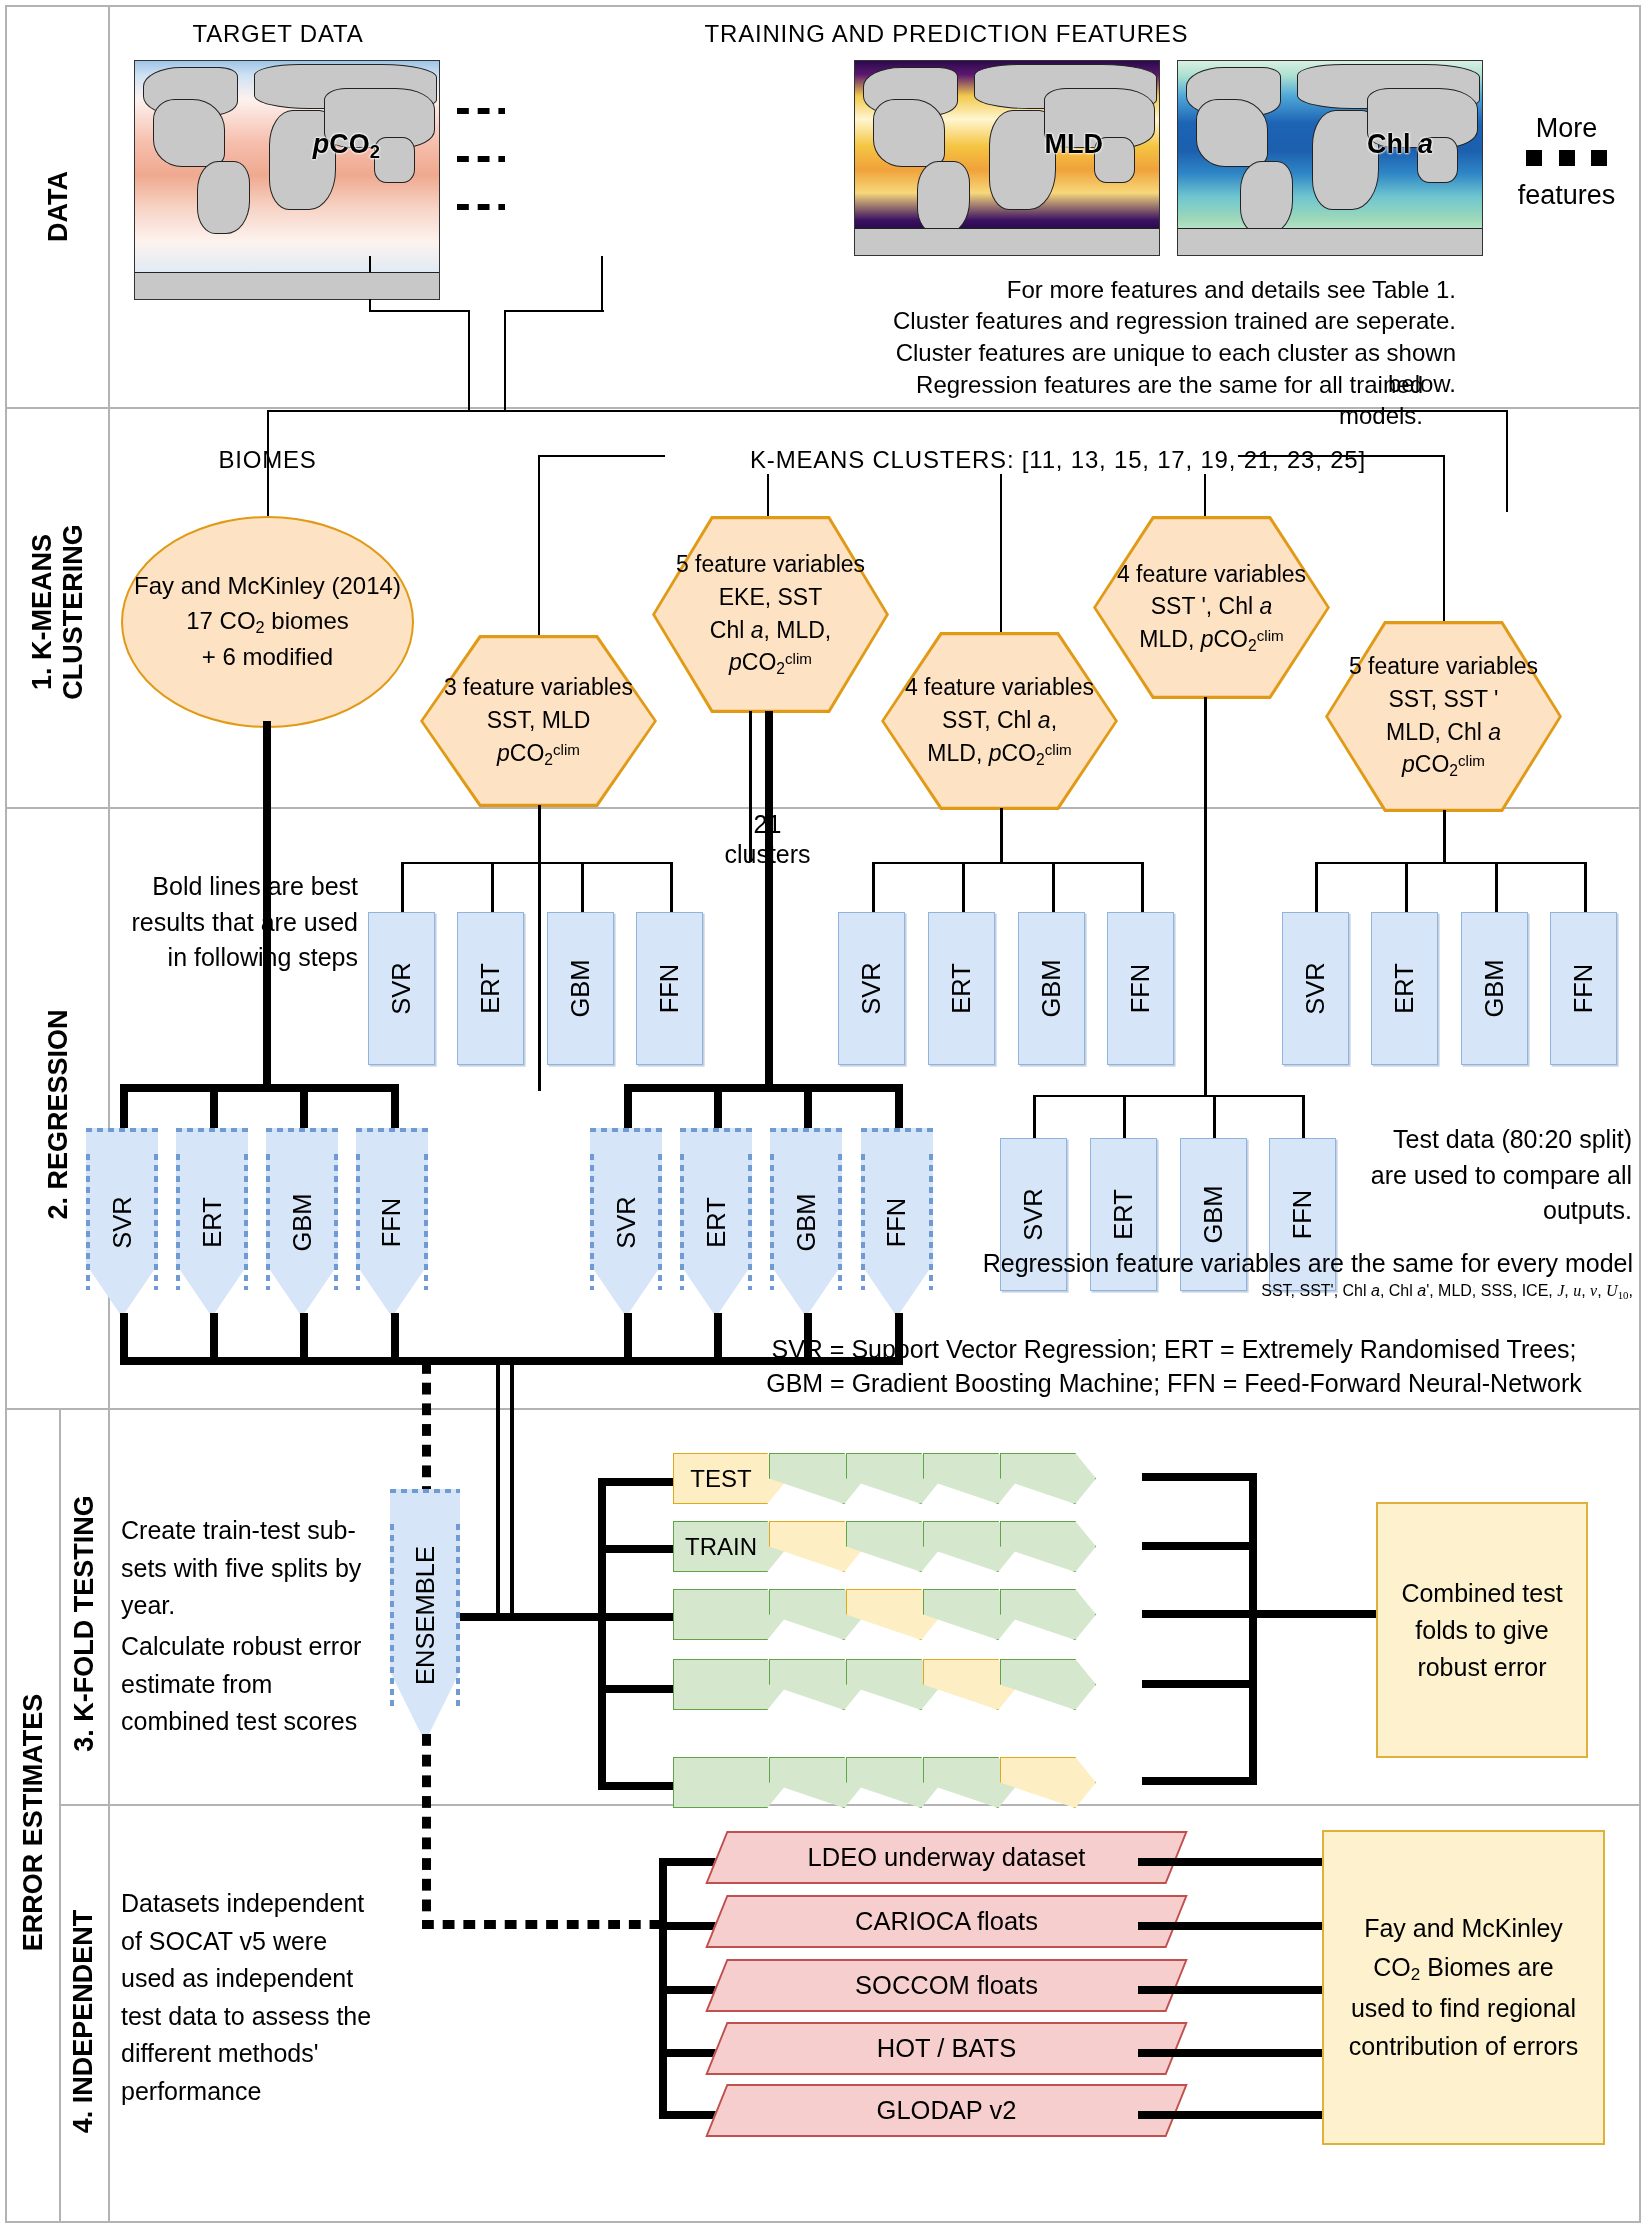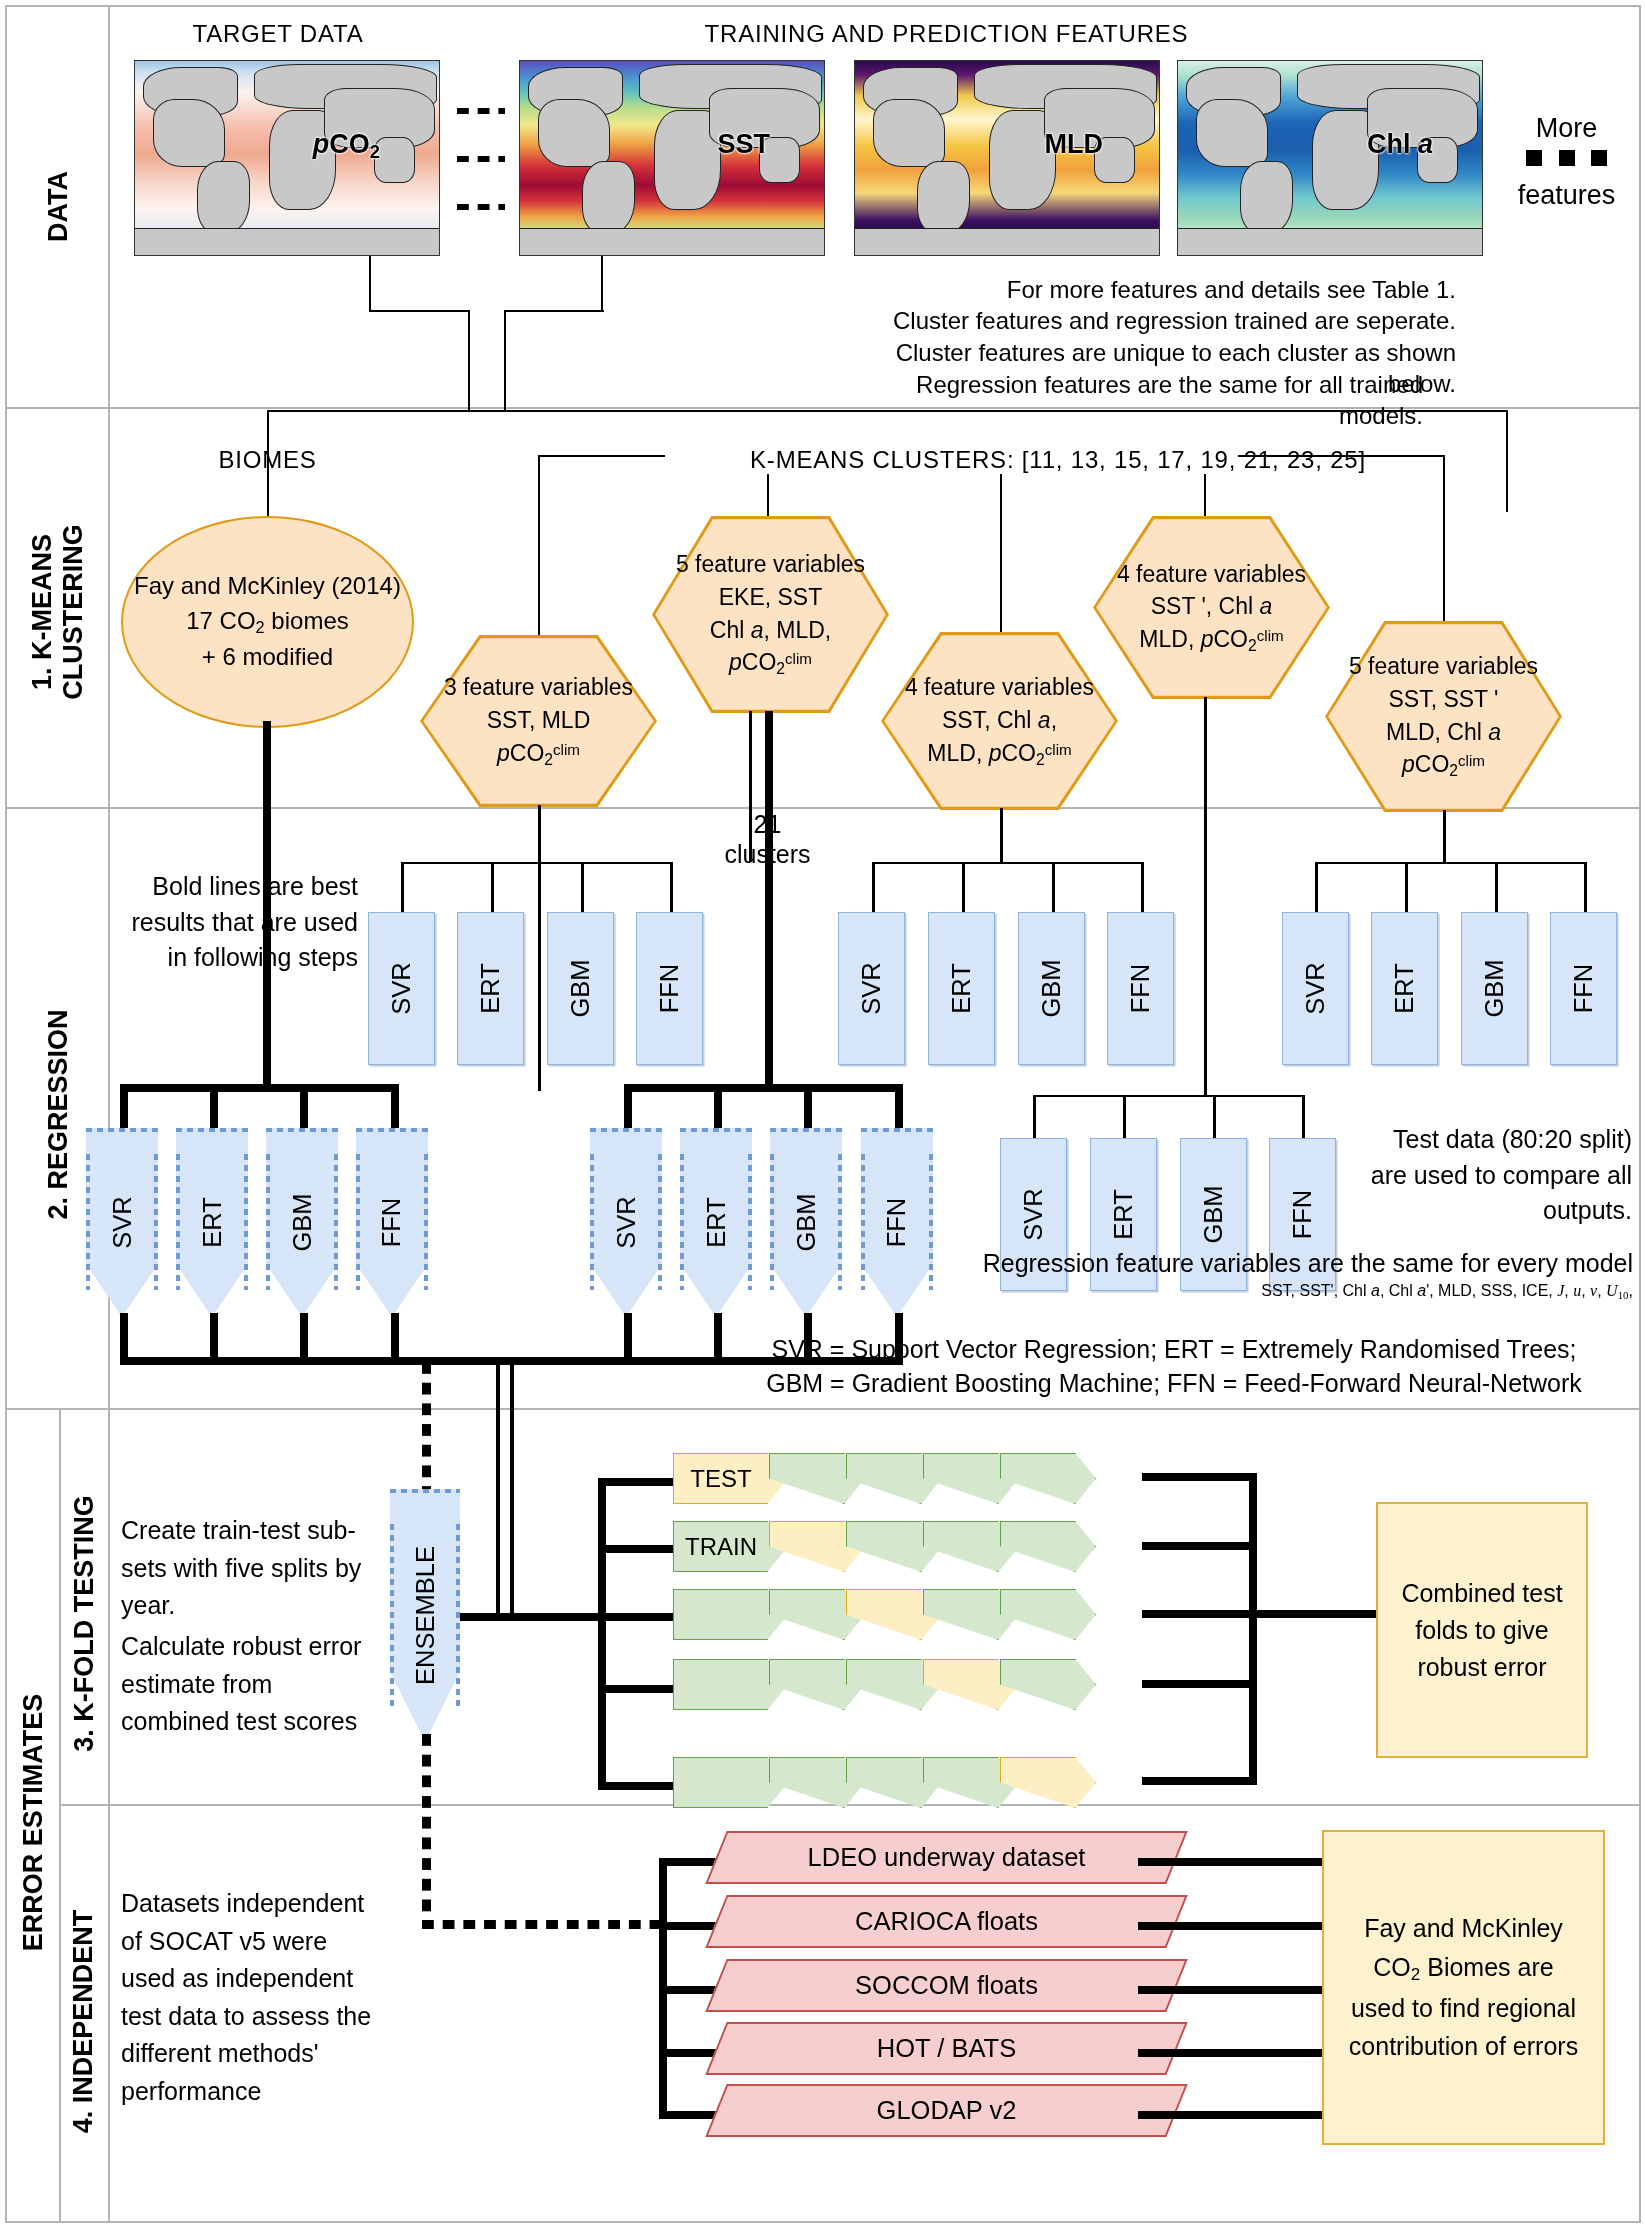--- a/index.html
+++ b/index.html
@@ -145,47 +145,35 @@
     <span>3. K-FOLD  TESTING</span>
   </div>
 
   <div class="vlabel" style="left:60px; top:1862px; width:48px; height:318px; font-size:27px;">
     <span>4. INDEPENDENT</span>
   </div>
 
   <div class="txt t-center hdr" style="left:119px; top:17.5px; width:318px;">TARGET DATA</div>
   <div class="txt t-center hdr" style="left:477px; top:17.5px; width:939px;">TRAINING  AND  PREDICTION  FEATURES</div>
 
-  <div class="map" style="left:134px; top:60px; width:306px; height:196px;">
+  <div class="map" style="left:134px; top:60px; width:306px; height:240px;">
     <div class="sea" style="background:linear-gradient(180deg,#9fc4e8 0%,#cfe2f3 6%,#fdf2ef 16%,#f6bfae 34%,#efa98f 48%,#f7d4c6 62%,#fdf3ef 76%,#d9e8f5 92%,#eaf2fa 100%);"></div>
     <div class="land" style="left:8px;  top:6.4px;   width:95px; height:49px;  border-radius:40% 20% 30% 40%;"></div>
     <div class="land" style="left:119px; top:3.2px;   width:183px; height:45px;  border-radius:25% 30% 20% 30%;"></div>
     <div class="land" style="left:17.5px;  top:38px;  width:72px;  height:68px;  border-radius:30% 45% 20% 40%;"></div>
     <div class="land" style="left:62px;  top:100px; width:53px;  height:73px;  border-radius:40% 30% 45% 35%;"></div>
     <div class="land" style="left:134px; top:49px;  width:67px;  height:100px; border-radius:35% 25% 40% 30%;"></div>
     <div class="land" style="left:189px; top:27px;  width:111px; height:60px;  border-radius:20% 35% 30% 25%;"></div>
     <div class="land" style="left:239px; top:76px;  width:41px;  height:46px;  border-radius:30%;"></div>
     <div class="ice" style="bottom:0; height:27px;"></div>
     <div class="label" style="right:59px; top:68px; font-size:27px;">
       <span class="it">p</span>CO<sub>2</sub>
     </div>
   </div>
 
-  <div class="map" style="left:519px; top:60px; width:306px; height:196px;">
-    <div class="sea" style="background:linear-gradient(180deg,#5b4fbf 0%,#4a8fd0 8%,#5fc0c0 16%,#b6dd8c 24%,#f2e98a 33%,#f0a145 43%,#d4313a 54%,#9e0b35 64%,#d4313a 72%,#f0a145 80%,#cfe27f 87%,#4fa8cf 93%,#3f45ad 100%);"></div>
-    <div class="land" style="left:8px;  top:6.4px;   width:95px; height:49px;  border-radius:40% 20% 30% 40%;"></div>
-    <div class="land" style="left:119px; top:3.2px;   width:183px; height:45px;  border-radius:25% 30% 20% 30%;"></div>
-    <div class="land" style="left:17.5px;  top:38px;  width:72px;  height:68px;  border-radius:30% 45% 20% 40%;"></div>
-    <div class="land" style="left:62px;  top:100px; width:53px;  height:73px;  border-radius:40% 30% 45% 35%;"></div>
-    <div class="land" style="left:134px; top:49px;  width:67px;  height:100px; border-radius:35% 25% 40% 30%;"></div>
-    <div class="land" style="left:189px; top:27px;  width:111px; height:60px;  border-radius:20% 35% 30% 25%;"></div>
-    <div class="land" style="left:239px; top:76px;  width:41px;  height:46px;  border-radius:30%;"></div>
-    <div class="ice" style="bottom:0; height:27px;"></div>
-    <div class="label" style="right:54px; top:68px; font-size:27px;">SST</div>
-  </div>
 
   <div class="map" style="left:854px; top:60px; width:306px; height:196px;">
     <div class="sea" style="background:linear-gradient(180deg,#2b0a4d 0%,#5b1670 7%,#f2c94c 18%,#fff6d0 30%,#f5c542 44%,#f0a23b 56%,#f7d87a 68%,#3c1163 82%,#1a0636 90%,#f5c542 100%);"></div>
     <div class="land" style="left:8px;  top:6.4px;   width:95px; height:49px;  border-radius:40% 20% 30% 40%;"></div>
     <div class="land" style="left:119px; top:3.2px;   width:183px; height:45px;  border-radius:25% 30% 20% 30%;"></div>
     <div class="land" style="left:17.5px;  top:38px;  width:72px;  height:68px;  border-radius:30% 45% 20% 40%;"></div>
     <div class="land" style="left:62px;  top:100px; width:53px;  height:73px;  border-radius:40% 30% 45% 35%;"></div>
     <div class="land" style="left:134px; top:49px;  width:67px;  height:100px; border-radius:35% 25% 40% 30%;"></div>
     <div class="land" style="left:189px; top:27px;  width:111px; height:60px;  border-radius:20% 35% 30% 25%;"></div>
     <div class="land" style="left:239px; top:76px;  width:41px;  height:46px;  border-radius:30%;"></div>

